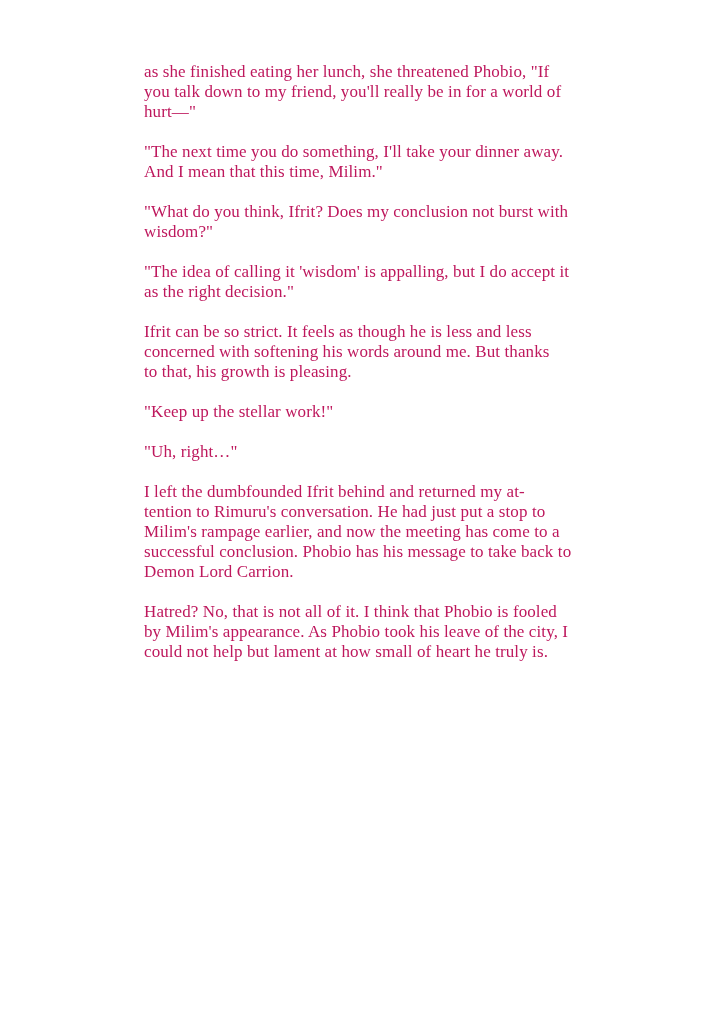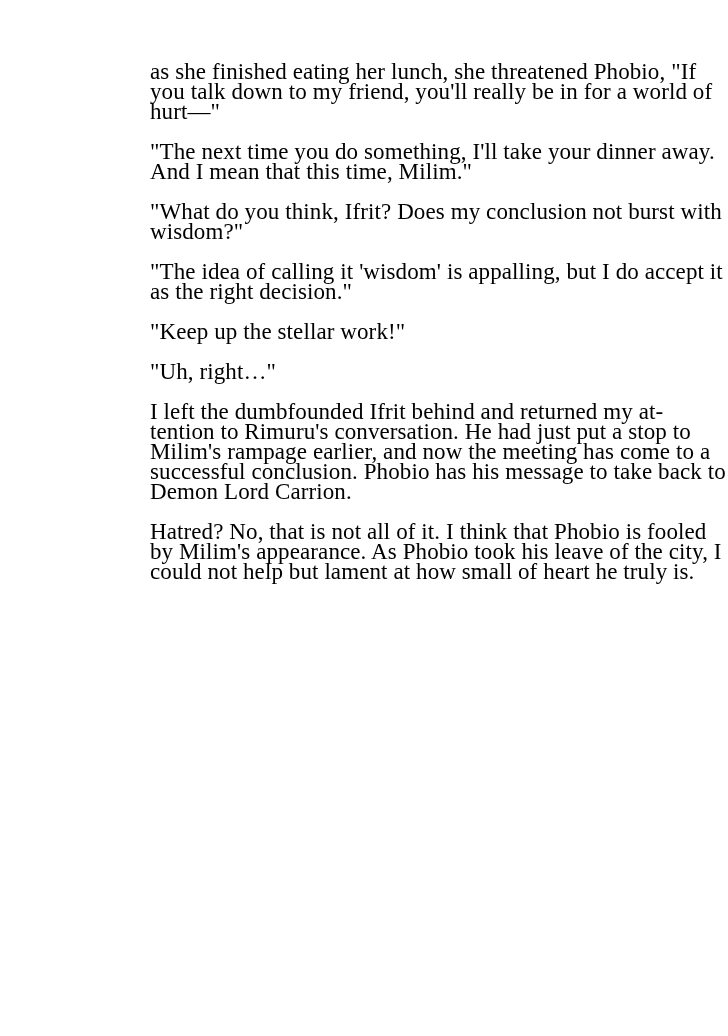--- a/index.html
+++ b/index.html
@@ -14,25 +14,25 @@
   }
   .page {
     position: relative;
     width: 728px;
     height: 1036px;
     background: #ffffff;
     overflow: hidden;
   }
   .text-block {
     position: absolute;
-    left: 150px;
+    left: 144px;
     top: 62px;
     width: 445px;
-    color: #000000;
-    font-size: 23px;
+    color: #be185d;
+    font-size: 17px;
     line-height: 20px;
   }
   .text-block p {
     margin: 0 0 20px 0;
     padding: 0;
     white-space: pre;           
     letter-spacing: 0.1px;
   }
   .text-block p:last-child {
     margin-bottom: 12px;
@@ -45,20 +45,23 @@
   <div class="text-block">
     <p>as she finished eating her lunch, she threatened Phobio, "If
 you talk down to my friend, you'll really be in for a world of
 hurt—"</p>
     <p>"The next time you do something, I'll take your dinner away.
 And I mean that this time, Milim."</p>
     <p>"What do you think, Ifrit? Does my conclusion not burst with
 wisdom?"</p>
     <p>"The idea of calling it 'wisdom' is appalling, but I do accept it
 as the right decision."</p>
+    <p>Ifrit can be so strict. It feels as though he is less and less
+concerned with softening his words around me. But thanks
+to that, his growth is pleasing.</p>
     <p>"Keep up the stellar work!"</p>
     <p>"Uh, right…"</p>
     <p>I left the dumbfounded Ifrit behind and returned my at-
 tention to Rimuru's conversation. He had just put a stop to
 Milim's rampage earlier, and now the meeting has come to a
 successful conclusion. Phobio has his message to take back to
 Demon Lord Carrion.</p>
     <p>Hatred? No, that is not all of it. I think that Phobio is fooled
 by Milim's appearance. As Phobio took his leave of the city, I
 could not help but lament at how small of heart he truly is.</p>

